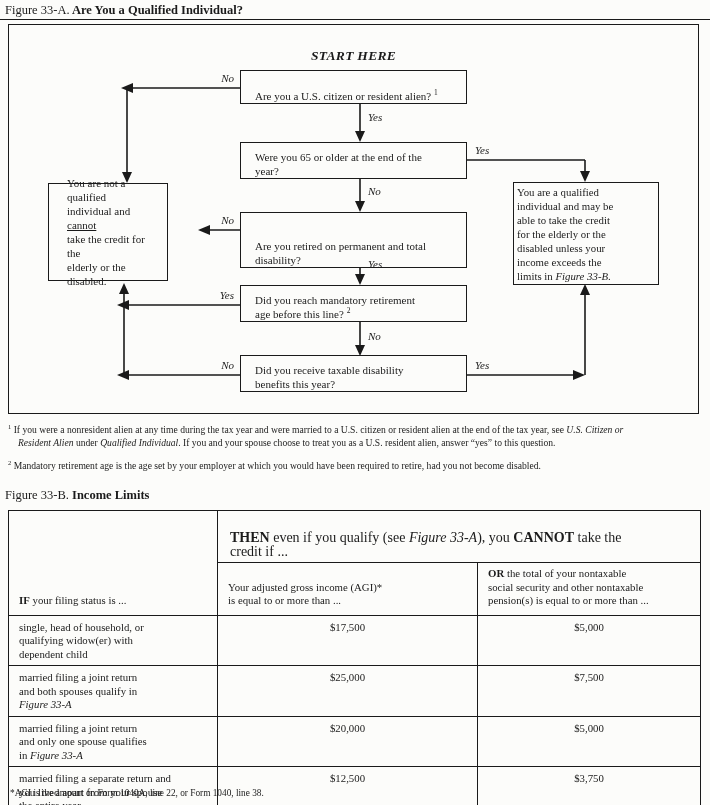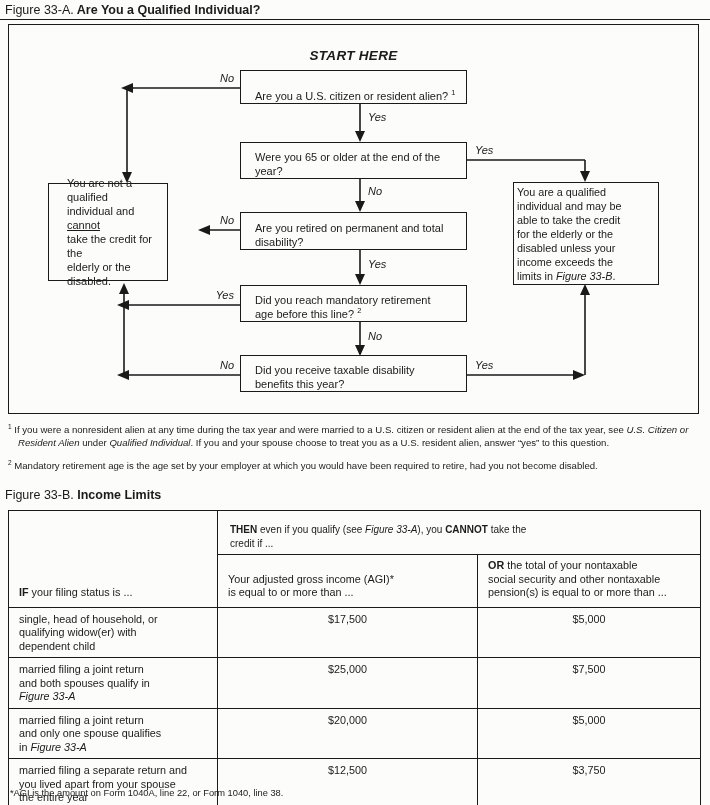--- a/index.html
+++ b/index.html
@@ -1,20 +1,20 @@
 <!DOCTYPE html>
 <html><head>
 <meta charset="utf-8">
 <style>
   * { box-sizing: border-box; }
   html,body { margin:0; padding:0; background:#e8e8e6; }
   .page {
     position:relative; width:710px; height:805px; margin:0 auto;
     background:#fcfcfa; color:#1b1b1b;
-    font-family:Liberation Sans, sans-serif;
+    font-family:Liberation Serif, serif;
     overflow:hidden;
   }
   .b { font-weight:bold; }
   .i { font-style:italic; }
   .u { text-decoration:underline; }
   sup { font-size:0.68em; vertical-align:super; line-height:0; }
 
   .fig-title { position:absolute; left:5px; font-size:12.5px; white-space:nowrap; }
   .fig-title .bold { font-weight:bold; }
   .title-rule { position:absolute; left:0; top:19px; width:710px; border-top:1.6px solid #1a1a1a; }
@@ -51,21 +51,21 @@
 
   .footnotes { position:absolute; left:8px; top:423px; width:698px; font-size:9.6px; line-height:13px; }
   .fn { padding-left:10px; text-indent:-10px; margin-bottom:10px; }
 
   .limits-table {
     position:absolute; left:8px; top:510px; width:692px;
     border-collapse:collapse; table-layout:fixed;
     font-size:10.8px; line-height:13.5px;
   }
   .limits-table td { border:1.6px solid #1a1a1a; padding:4px 10px; vertical-align:top; }
-  .limits-table td.hdr-then { height:35px; padding-top:12px; padding-left:12px; font-size:10px; }
+  .limits-table td.hdr-then { height:35px; padding-top:20px; padding-left:12px; font-size:14px; }
   .limits-table td.hdr-bottom { vertical-align:bottom; padding-bottom:7px; height:47px; }
   .limits-table td.status { height:48px; padding-top:5px; }
   .limits-table td.money { text-align:center; padding-top:5px; }
 
   .table-footnote { position:absolute; left:10px; top:788px; font-size:9.3px; }
 </style>
 </head>
 <body>
 
 <div class="page">
@@ -130,21 +130,21 @@
   </svg>
 
   <div class="start-here">START HERE</div>
 
   <div class="qbox" style="top:70px; height:34px;">
     <span><span>Are you a U.S. citizen or resident alien? </span><sup>1</sup></span>
   </div>
   <div class="qbox" style="top:142px; height:37px;">
     <span><span>Were you 65 or older at the end of the</span><br><span>year?</span></span>
   </div>
-  <div class="qbox" style="top:212px; height:38px;">
+  <div class="qbox" style="top:212px; height:56px;">
     <span><span>Are you retired on permanent and total</span><br><span>disability?</span></span>
   </div>
   <div class="qbox" style="top:285px; height:37px;">
     <span><span>Did you reach mandatory retirement</span><br><span>age before this line? </span><sup>2</sup></span>
   </div>
   <div class="qbox" style="top:355px; height:37px; ">
     <span><span>Did you receive taxable disability</span><br><span>benefits this year?</span></span>
   </div>
 
   <div class="rbox rbox-left">

